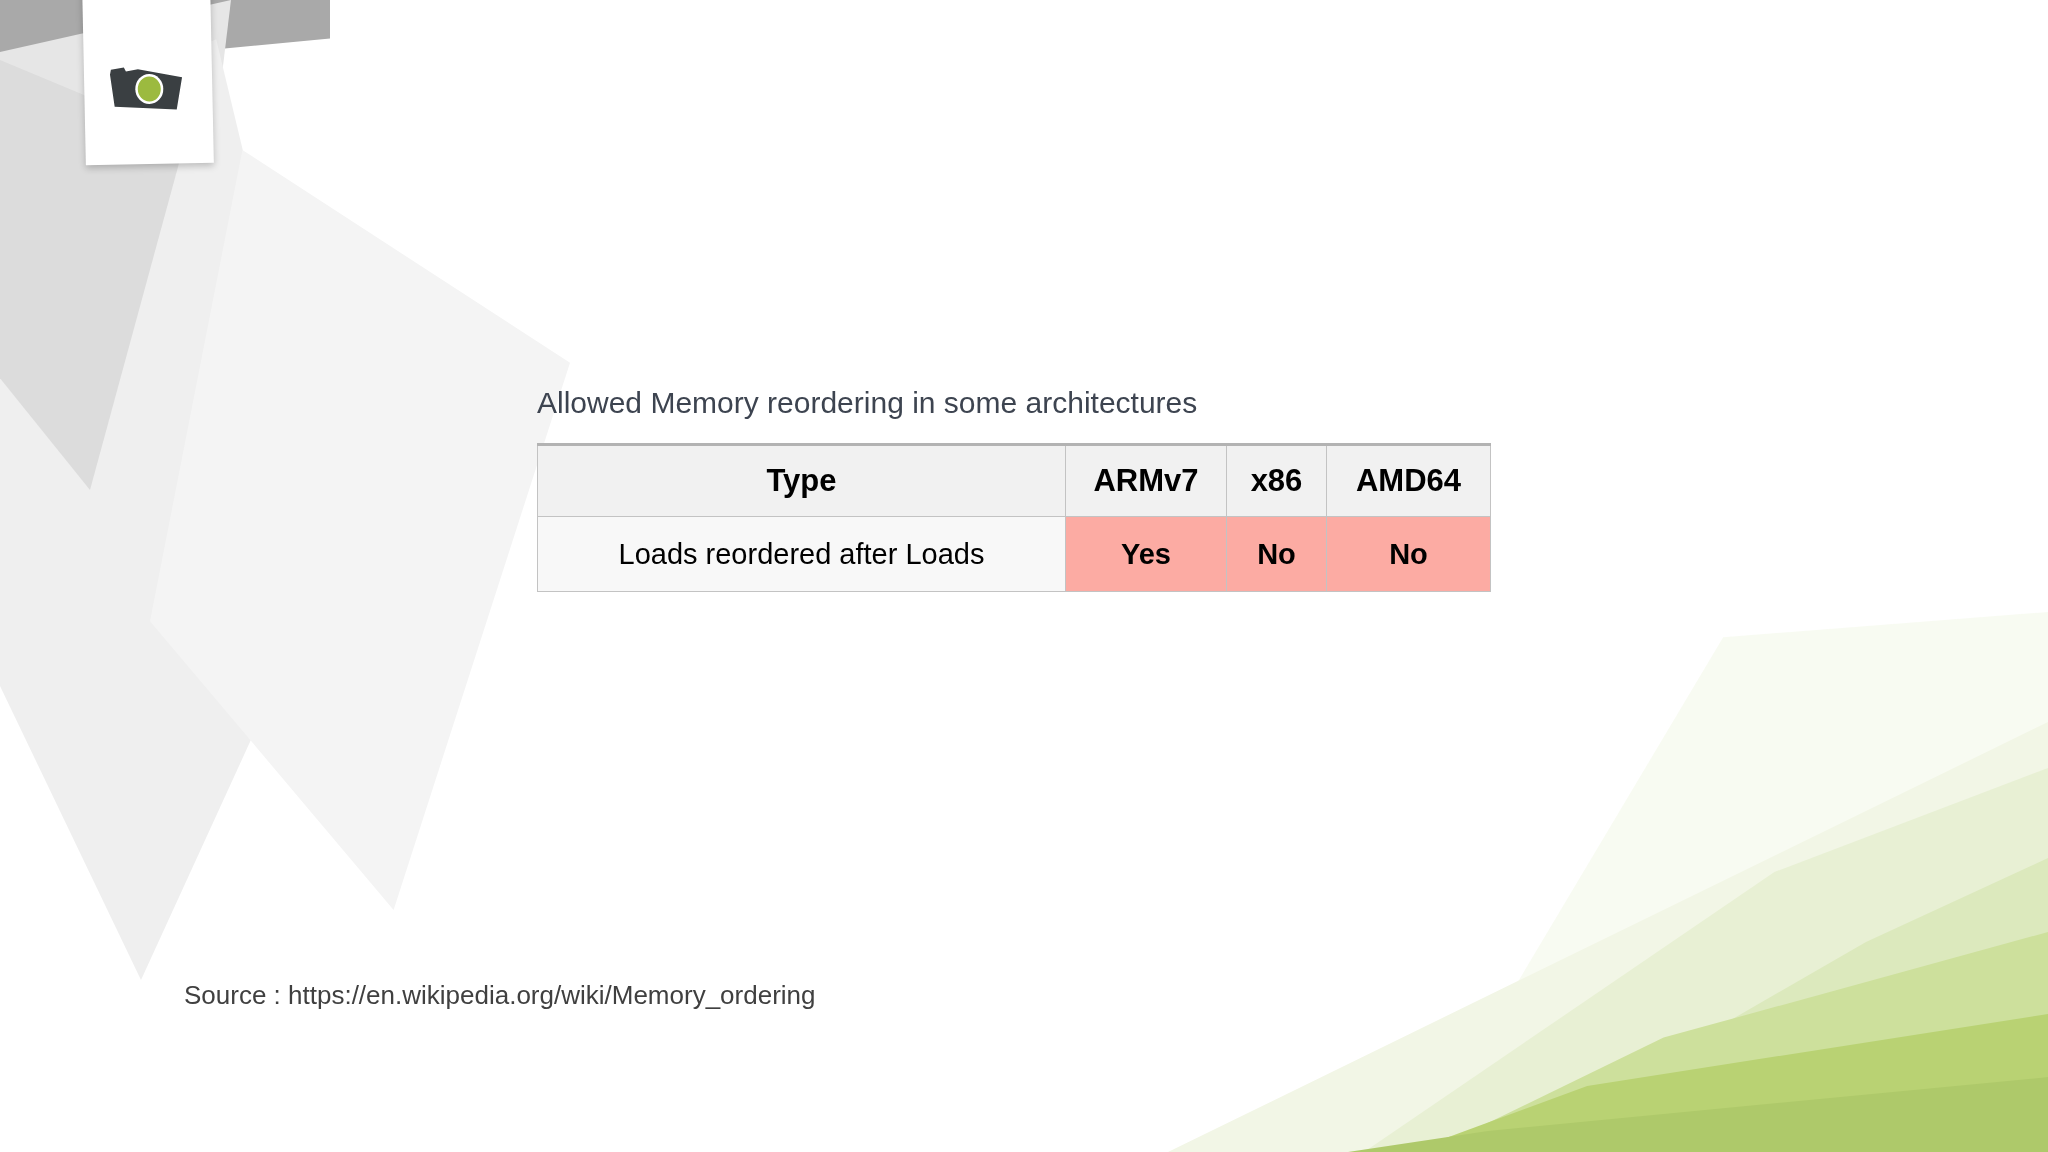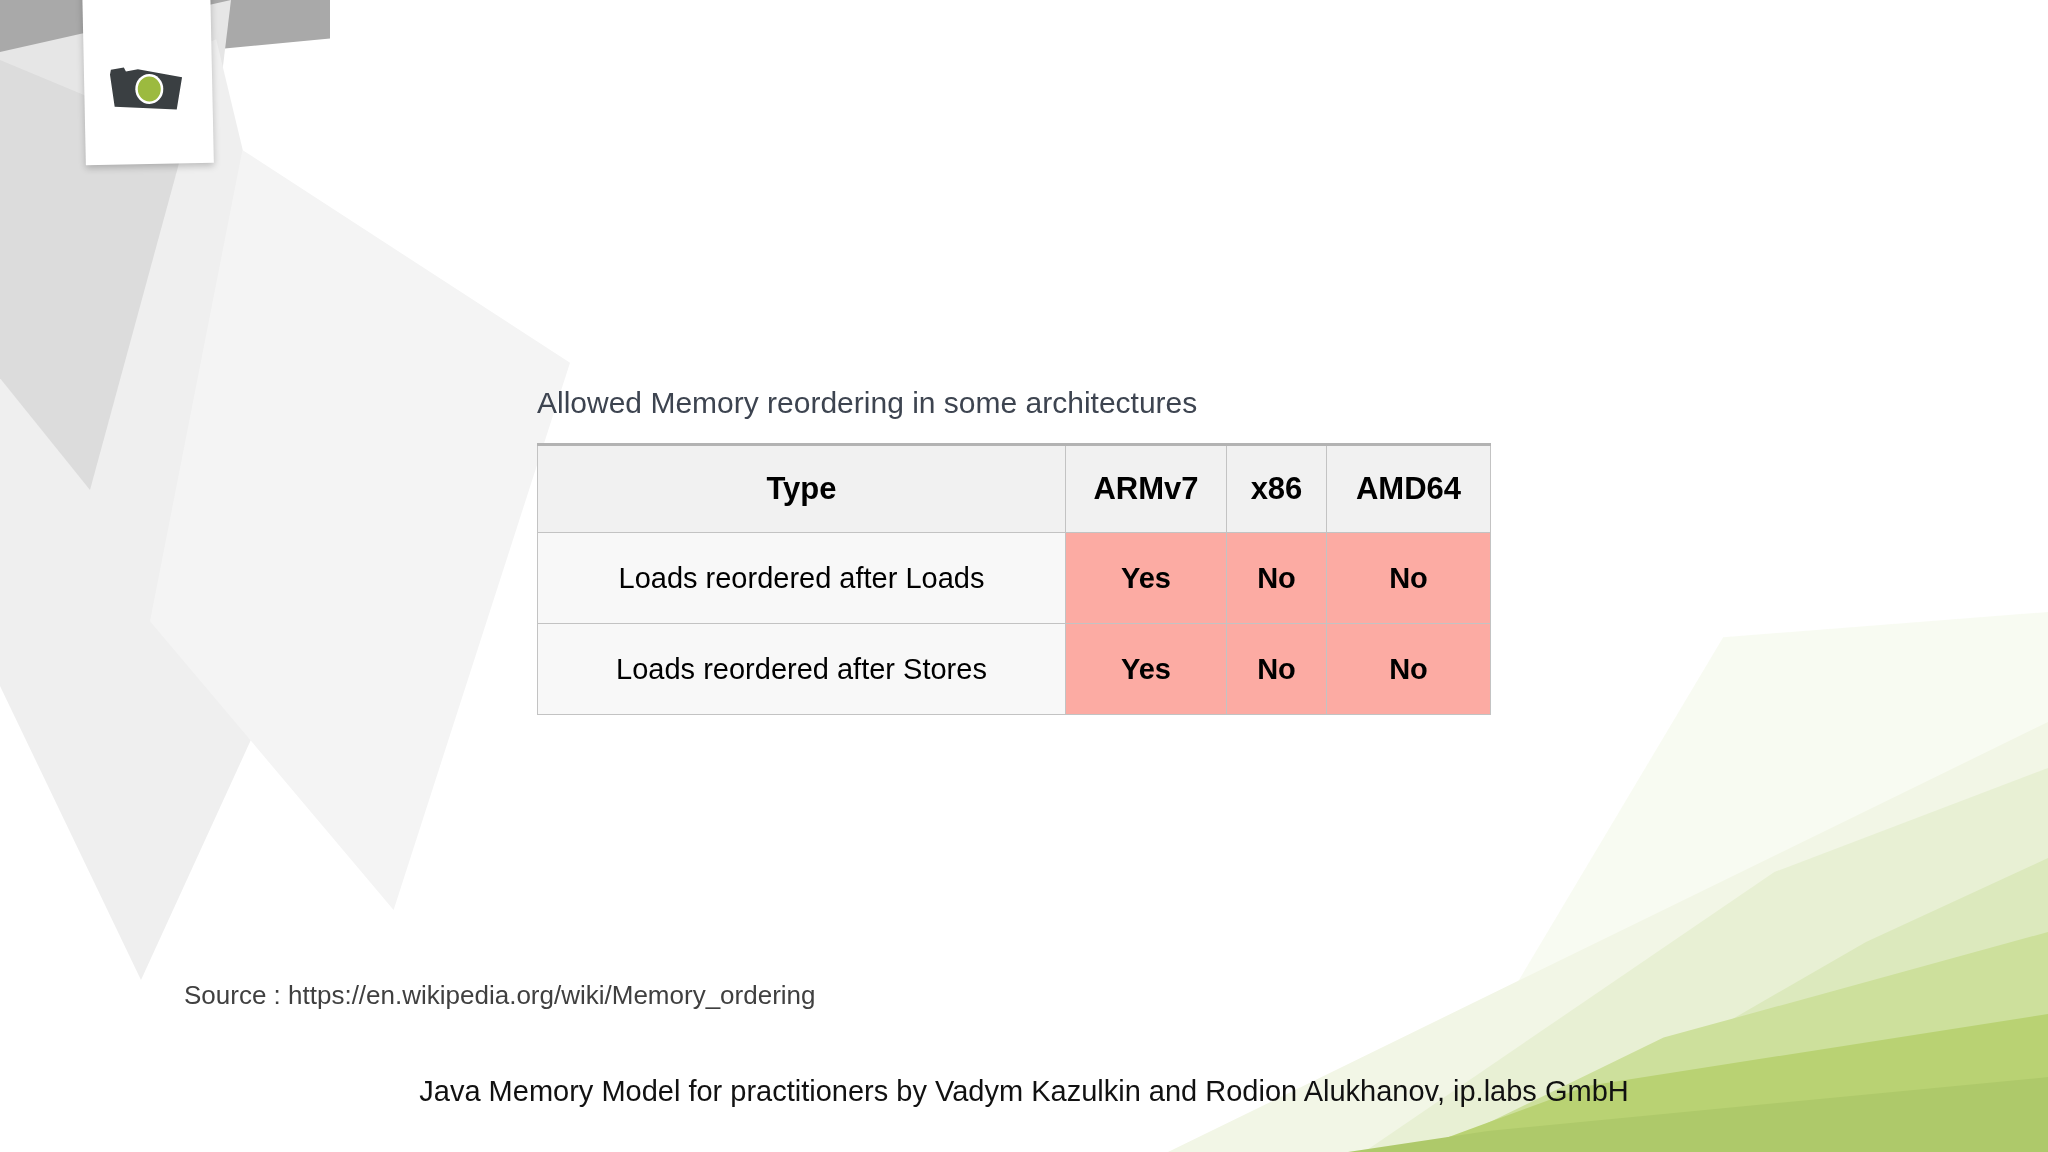--- a/index.html
+++ b/index.html
@@ -166,21 +166,21 @@
     border-bottom: 1px solid #b8b8b8;
   }
   .data-table col.c-type  { width: 528px; }
   .data-table col.c-arm   { width: 161px; }
   .data-table col.c-x86   { width: 100px; }
   .data-table col.c-amd   { width: 164px; }
 
   .data-table th,
   .data-table td {
     border: 1px solid #c3c3c3;
-    padding: 8px;
+    padding: 0;
     height: 74px;
     font-size: 29px;
     text-align: center;
     vertical-align: middle;
     color: #000000;
   }
   .data-table thead th {
     background: #f1f1f1;
     font-weight: 700;
     font-size: 31px;
@@ -262,26 +262,19 @@
         <th>AMD64</th>
       </tr>
     </thead>
     <tbody>
       <tr>
         <td class="label-cell">Loads reordered after Loads</td>
         <td class="val-cell">Yes</td>
         <td class="val-cell">No</td>
         <td class="val-cell">No</td>
       </tr>
-      <tr>
-        <td class="label-cell">Loads reordered after Stores</td>
-        <td class="val-cell">Yes</td>
-        <td class="val-cell">No</td>
-        <td class="val-cell">No</td>
-      </tr>
     </tbody>
   </table>
 
   <div class="source-note">Source : https://en.wikipedia.org/wiki/Memory_ordering</div>
 
-  <div class="footer-note">Java Memory Model for practitioners by Vadym Kazulkin and Rodion Alukhanov, ip.labs GmbH</div>
 
 </div>
 
 </body></html>

